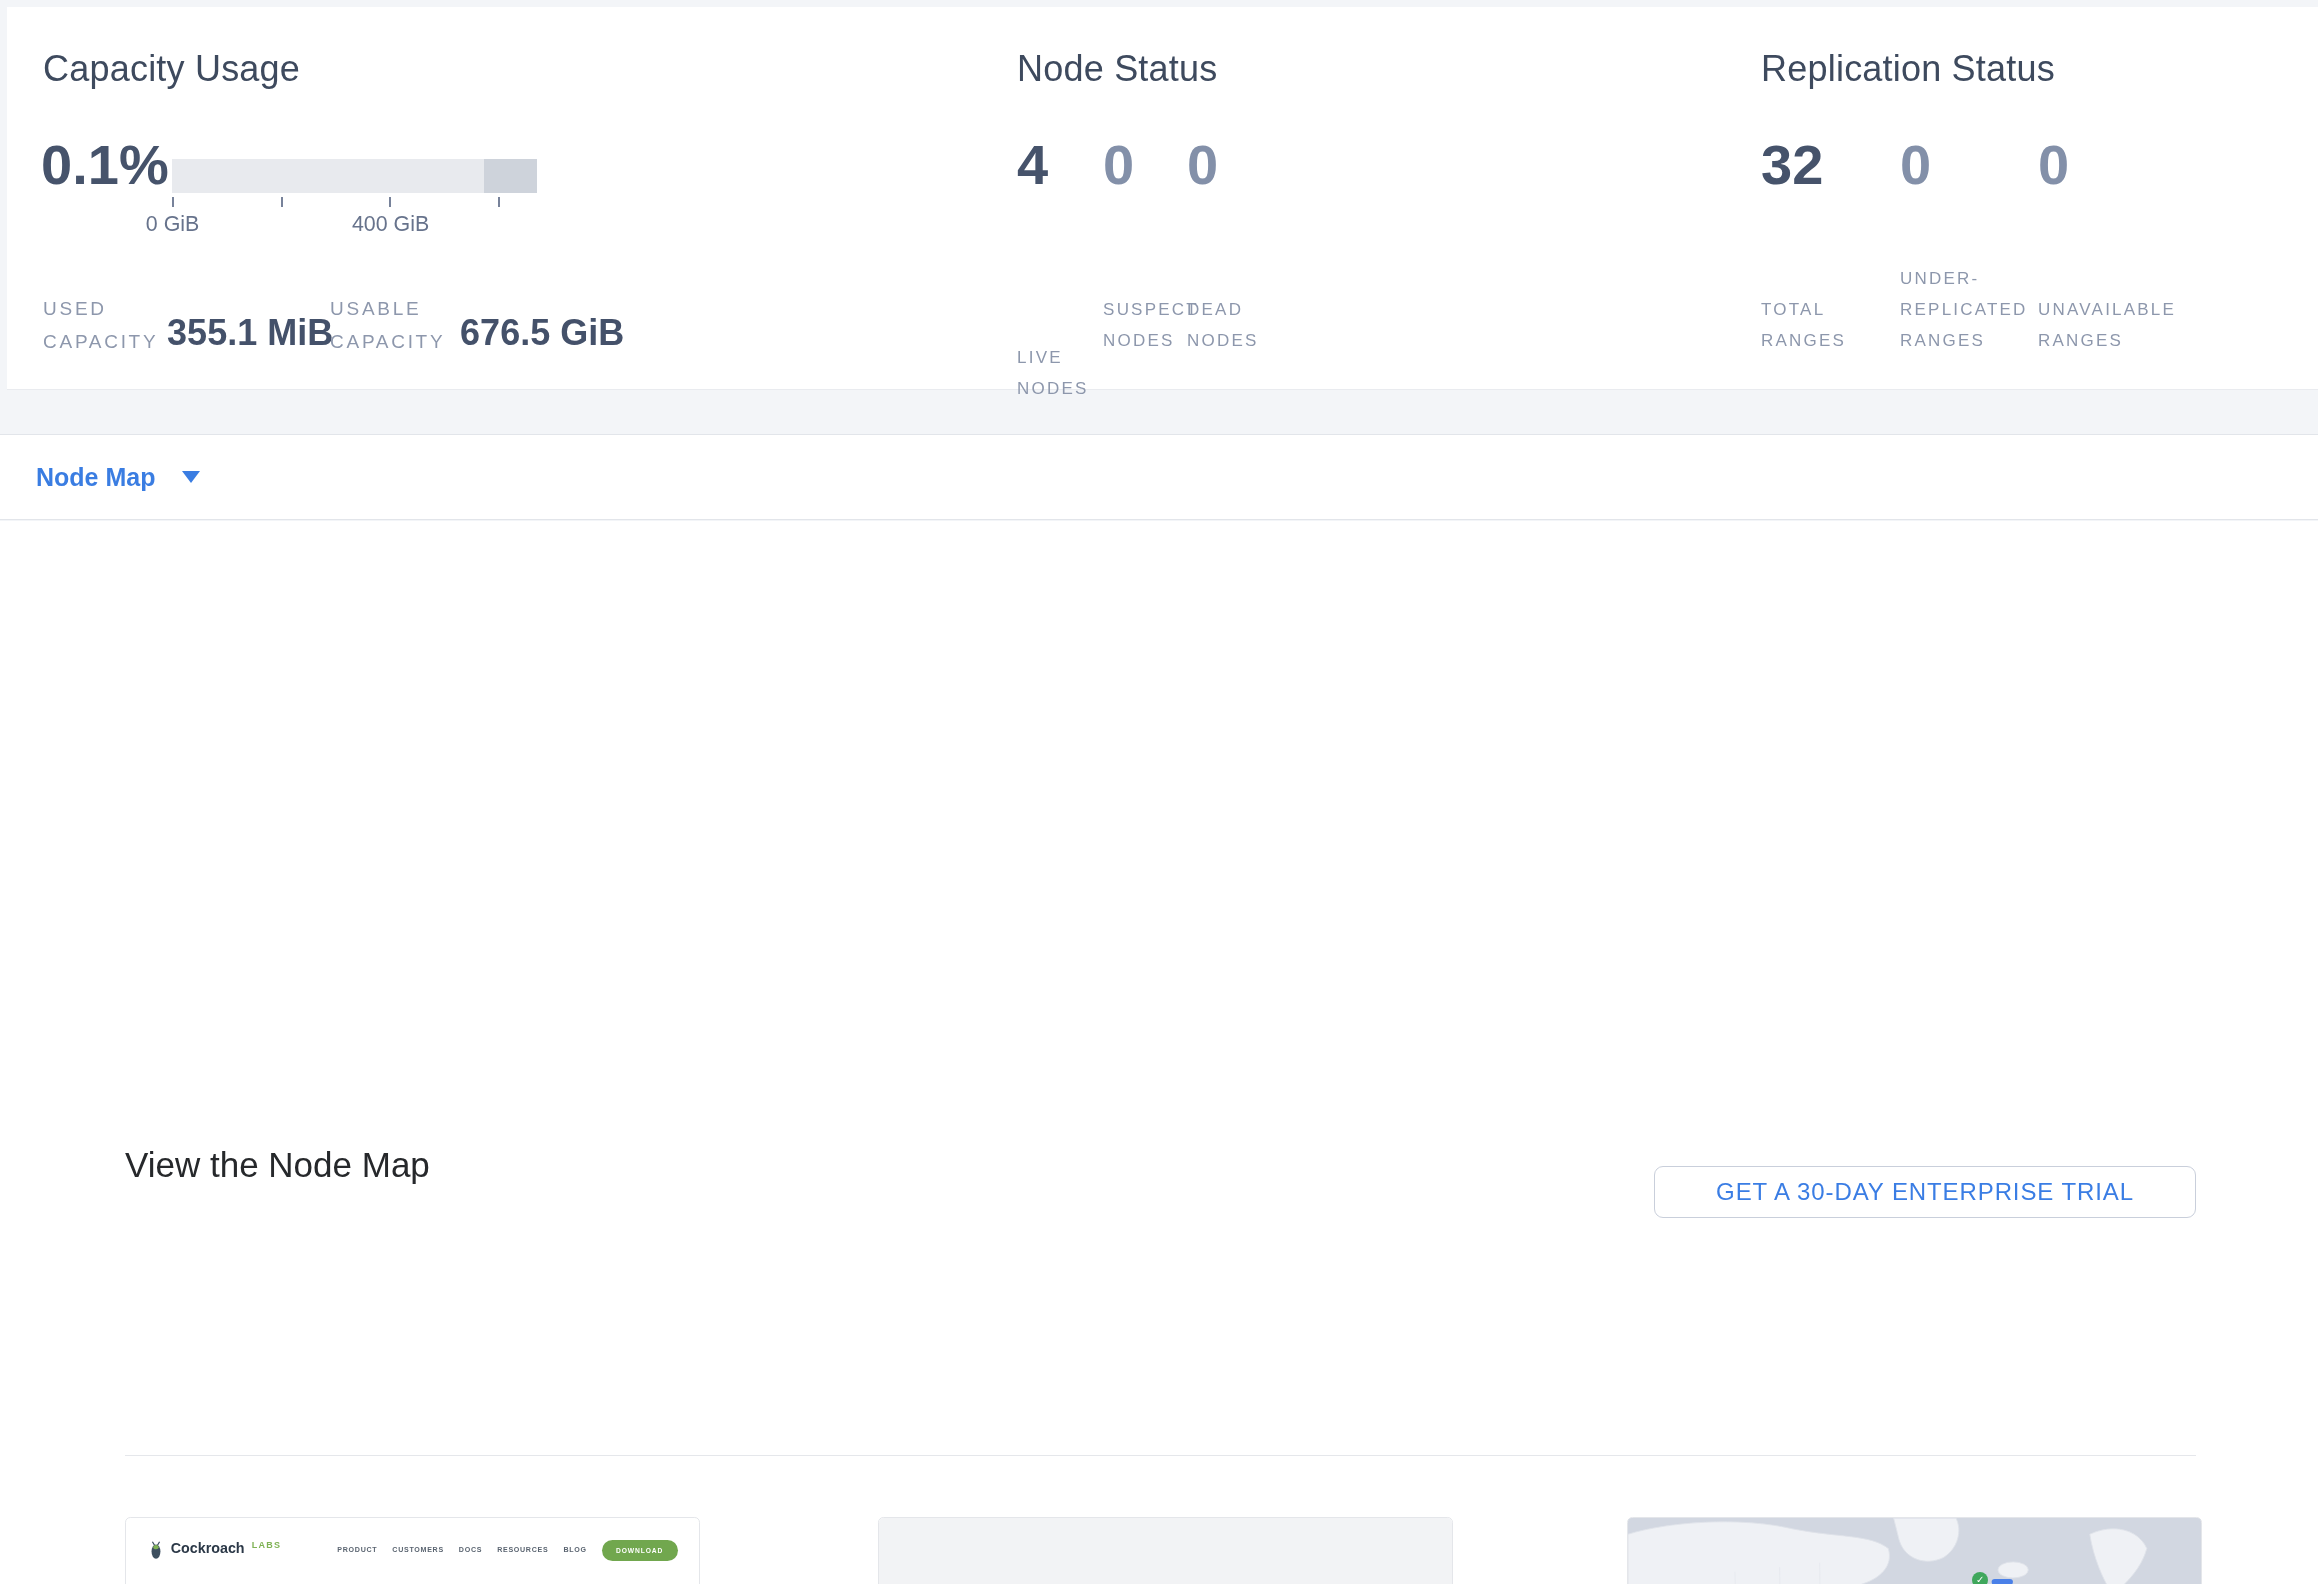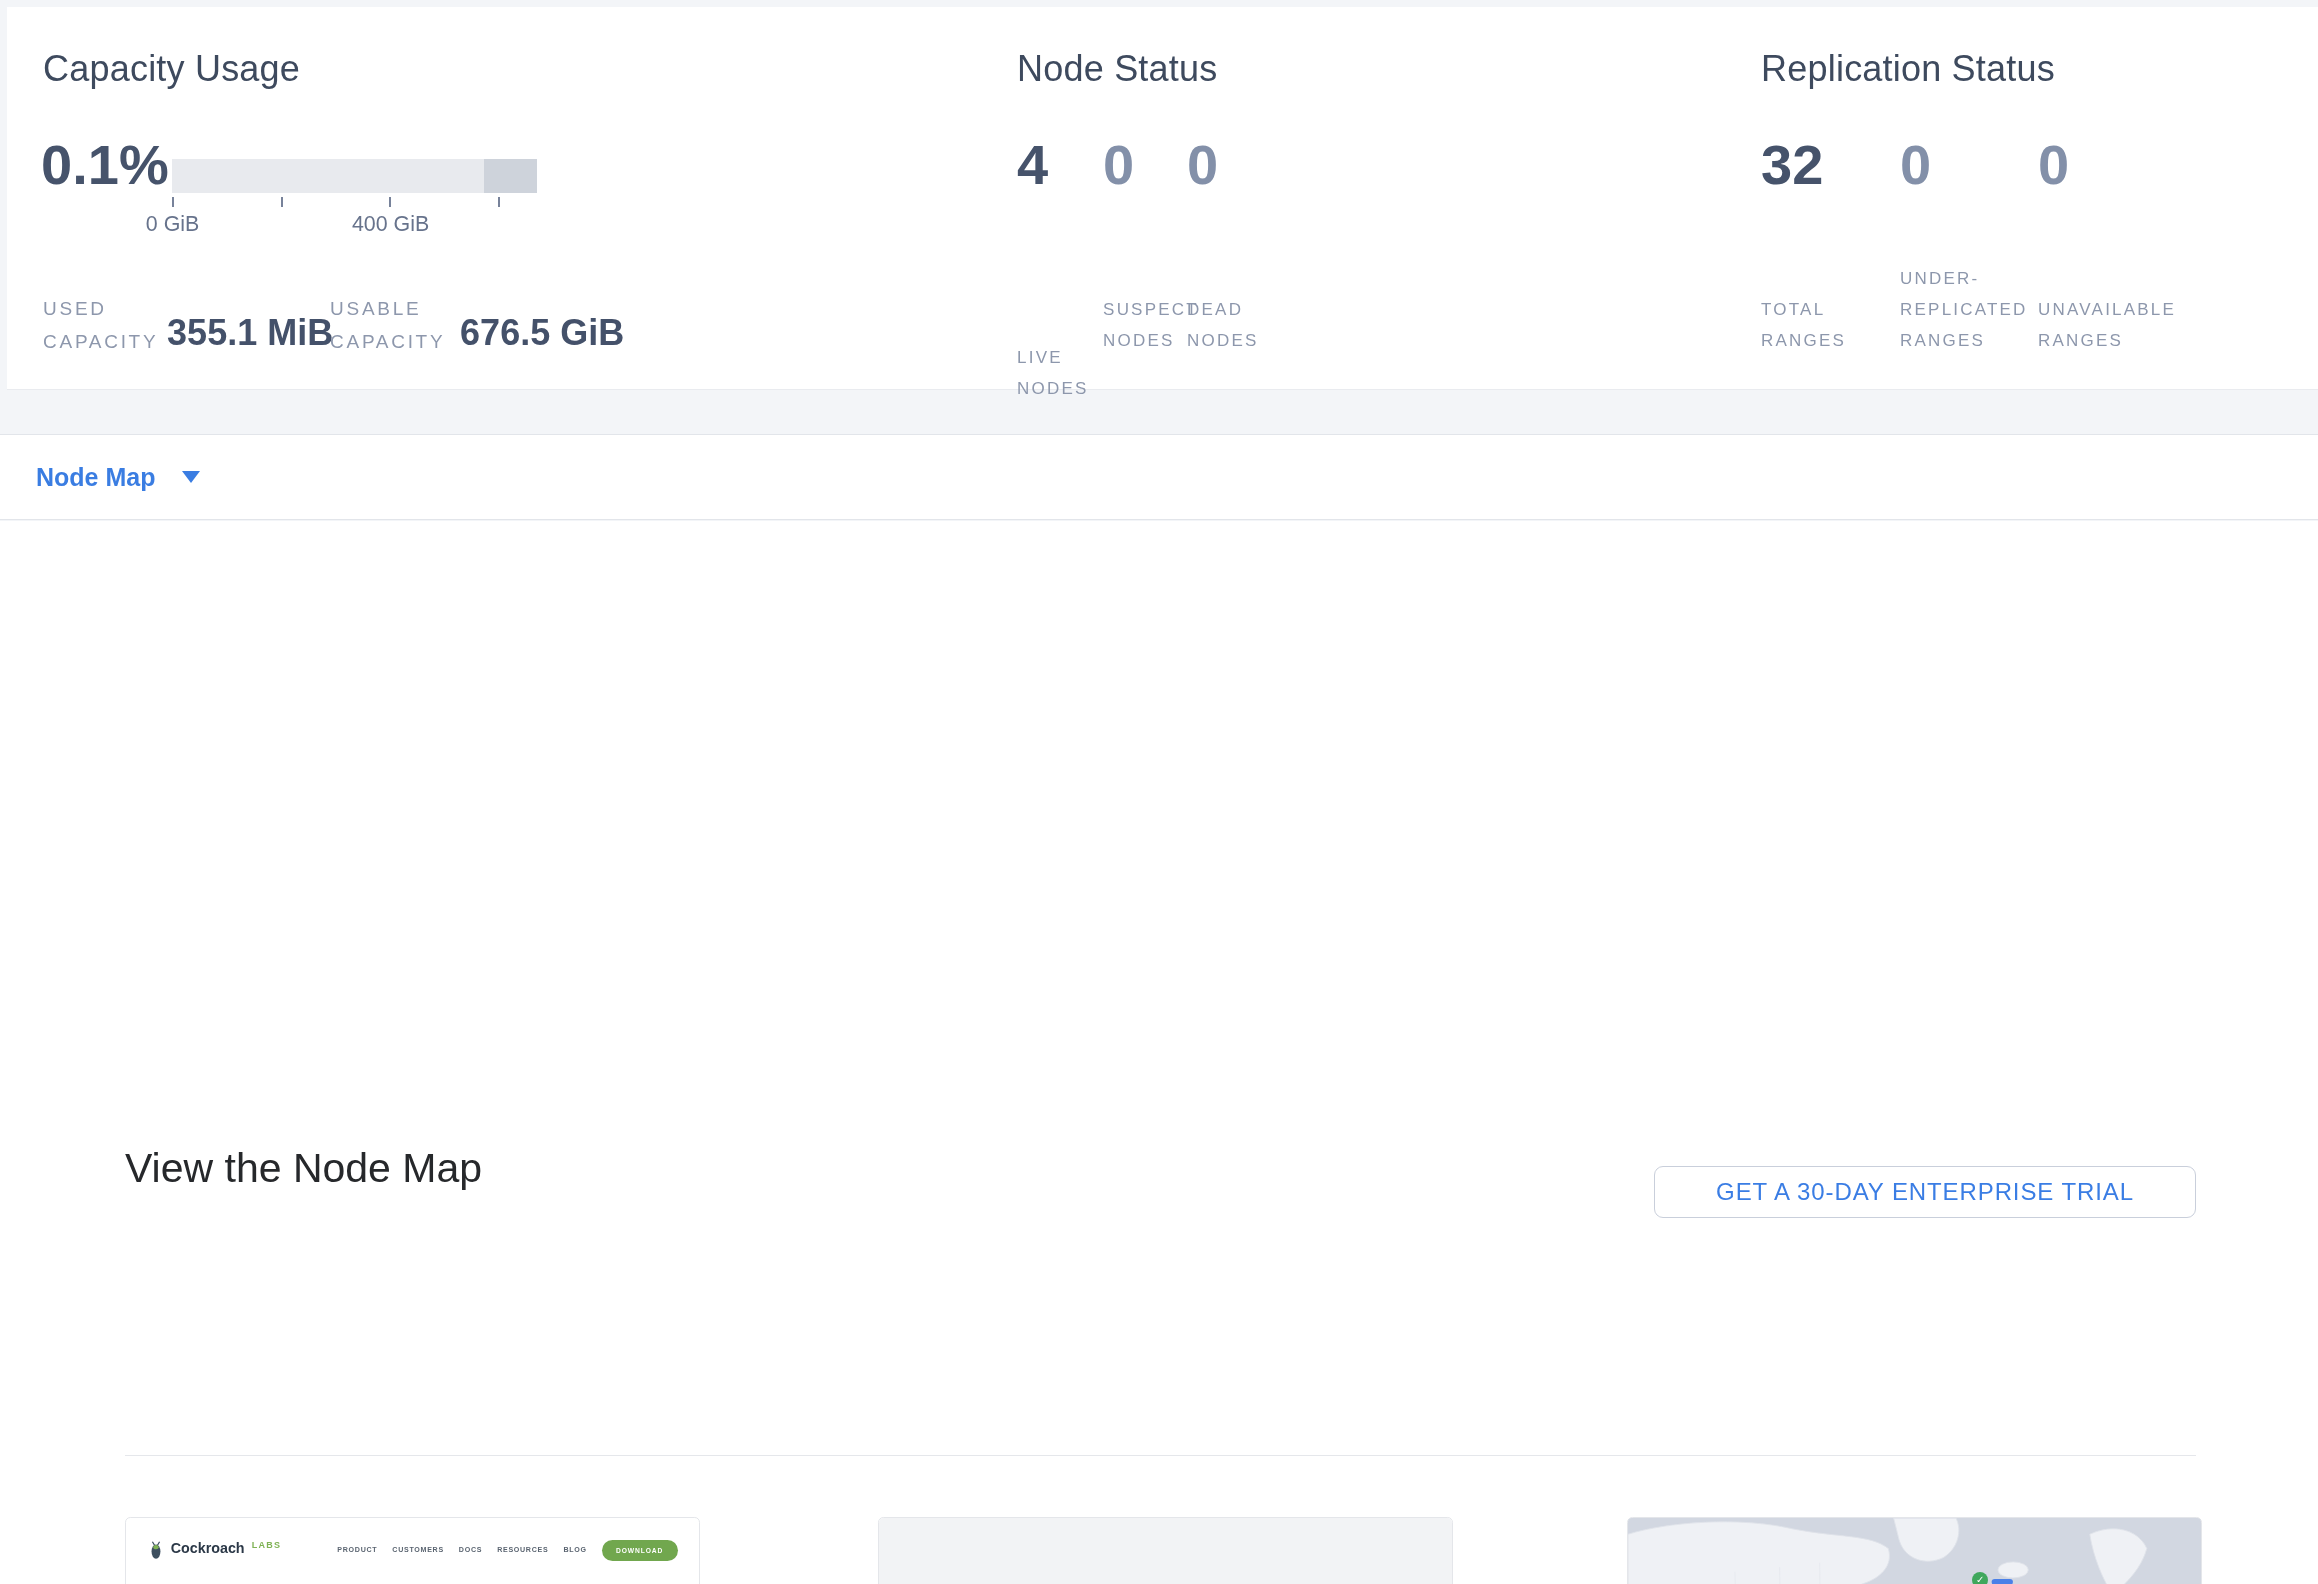--- a/index.html
+++ b/index.html
@@ -30,21 +30,21 @@
   .stat-col-label{position:absolute;font-size:17px;letter-spacing:2.2px;line-height:31px;color:#8d97ac;}
 
   
   .nodemap-bar{position:absolute;left:0;top:434px;width:2319px;height:86px;background:#fff;border-top:0.9px solid #e2e5ea;border-bottom:0.9px solid #e2e5ea;box-sizing:border-box;}
   .nodemap-bar .dd{position:absolute;left:36px;top:0;height:84px;display:flex;align-items:center;gap:27px;cursor:pointer;font-weight:bold;}
   .nodemap-bar .dd-label{font-size:25px;color:#3a7de2;}
   .caret{width:0;height:0;border-left:9.8px solid transparent;border-right:9.8px solid transparent;border-top:12.5px solid #3a7de2;}
 
   
   .content{position:absolute;left:0;top:521px;width:2319px;height:1064px;background:#fff;}
-  .h2{position:absolute;left:125px;top:624px;font-size:41px;font-weight:500;color:#26282b;text-align:right;}
+  .h2{position:absolute;left:125px;top:624px;font-size:35px;font-weight:500;color:#26282b;text-align:right;}
   .lead{position:absolute;left:125px;top:713px;width:856px;font-size:24px;line-height:46px;color:#46494f;}
   .link{color:#3a7de4;text-decoration:none;cursor:pointer;}
   .trial-btn{position:absolute;left:1654px;top:645px;width:542px;height:52px;background:#fff;border:1.8px solid #c9cfdb;border-radius:9px;box-sizing:border-box;display:flex;align-items:center;justify-content:center;font-size:24px;letter-spacing:0.9px;color:#3a7de4;cursor:pointer;}
   .divider{position:absolute;left:125px;top:934px;width:2071px;height:0.9px;background:#e5e7eb;}
 
   
   .card{position:absolute;top:996px;width:575px;height:546px;background:#fff;border:0.9px solid #e4e6ea;border-radius:5.3px;box-sizing:border-box;overflow:hidden;}
   #card1{left:125px;}
   #card2{left:878px;}
   #card3{left:1627px;}

